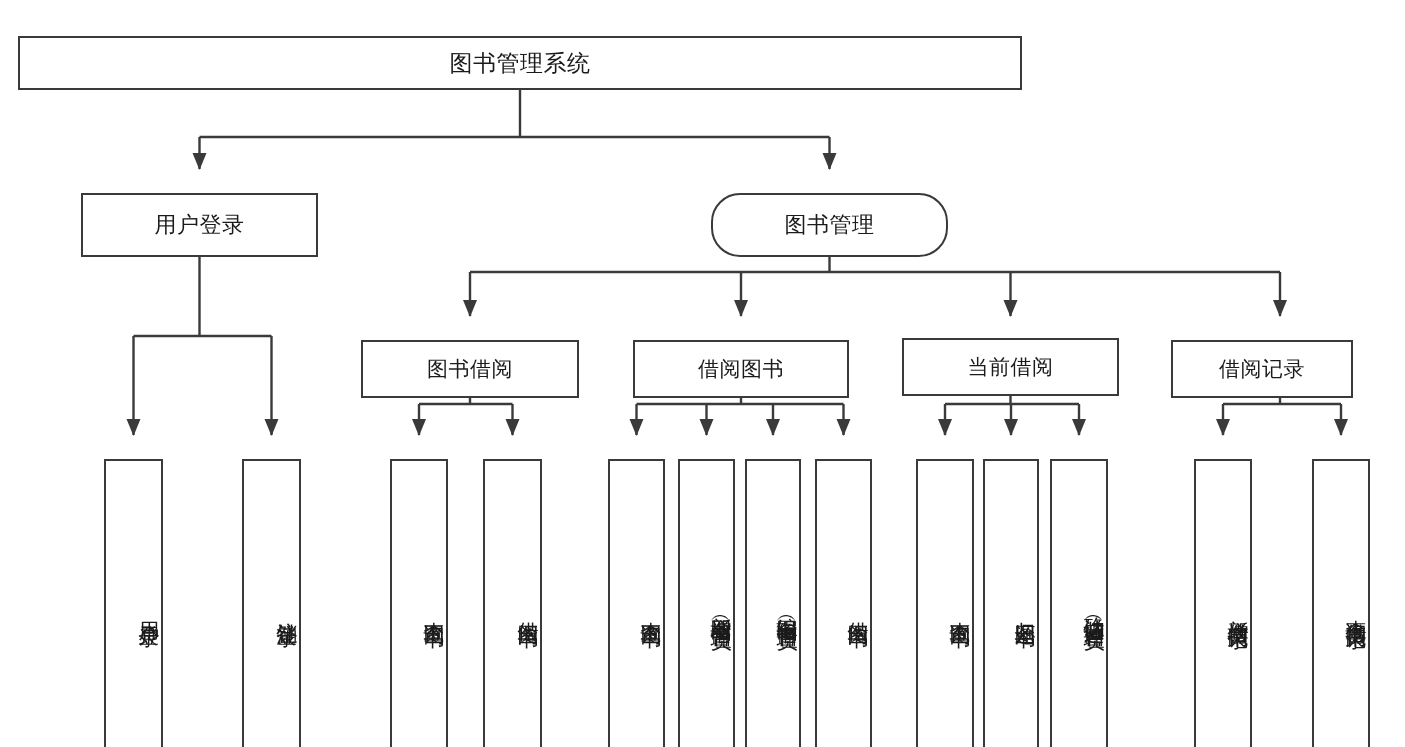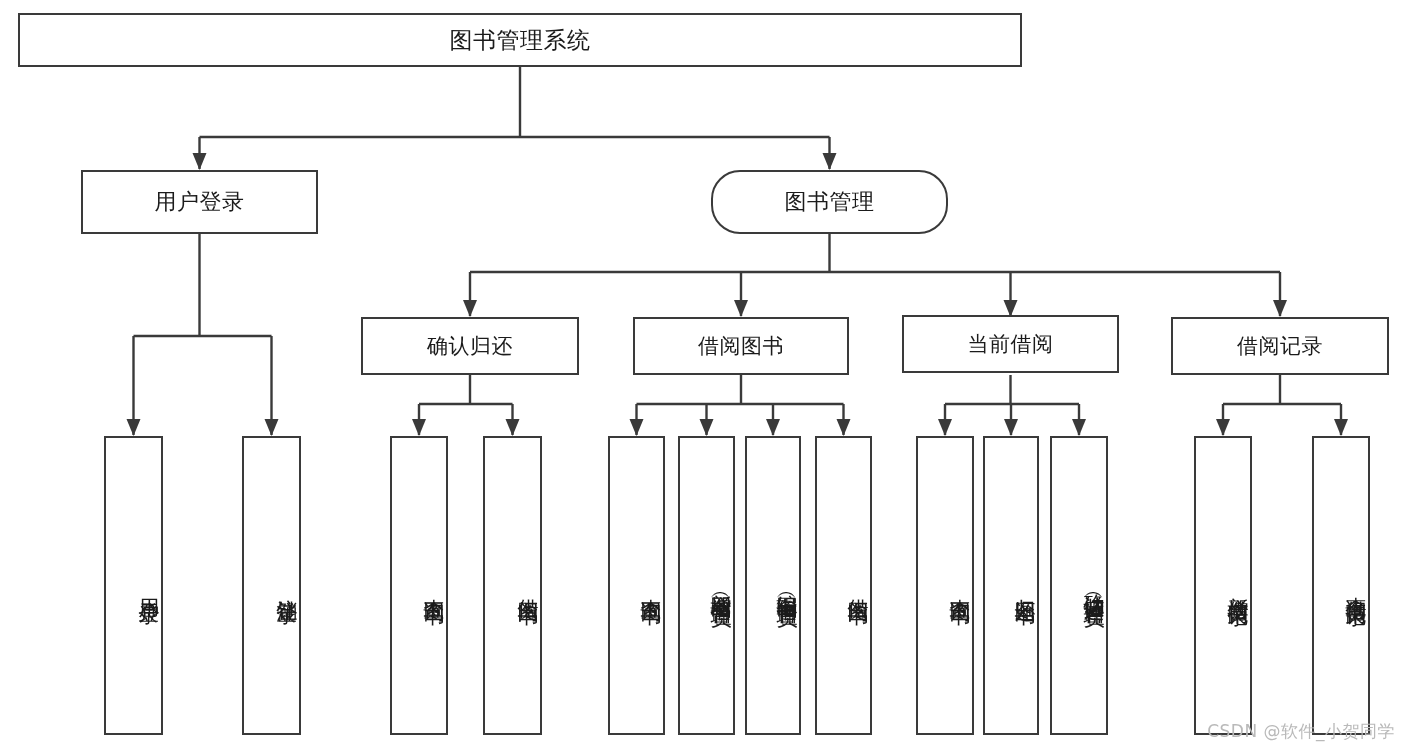--- a/index.html
+++ b/index.html
@@ -21,20 +21,21 @@
   .node {
     position: absolute;
     box-sizing: border-box;
     background: #ffffff;
     border: 2px solid #3a3a3a;
     display: flex;
     align-items: center;
     justify-content: center;
     color: #1b1b1b;
     letter-spacing: 0.5px;
+    margin-top: 23px;
   }
   .node.level-0 {
     font-size: 23px;
   }
   .node.level-1 {
     font-size: 22px;
   }
   .node.level-2 {
     font-size: 21px;
   }
@@ -146,29 +147,29 @@
       <div class="node level-0" style="left: 18px; top: 13px; width: 1004px; height: 54px;">
         <span class="node-label">图书管理系统</span>
       </div>
       <div class="node level-1" style="left: 81px; top: 170px; width: 237px; height: 64px;">
         <span class="node-label">用户登录</span>
       </div>
       <div class="node level-1" style="left: 711px; top: 170px; width: 237px; height: 64px; border-radius: 29px;">
         <span class="node-label">图书管理</span>
       </div>
       <div class="node level-2" style="left: 361px; top: 317px; width: 218px; height: 58px;">
-        <span class="node-label">确认归还</span>
+        <span class="node-label">图书借阅</span>
       </div>
       <div class="node level-2" style="left: 633px; top: 317px; width: 216px; height: 58px;">
         <span class="node-label">借阅图书</span>
       </div>
       <div class="node level-2" style="left: 902px; top: 315px; width: 217px; height: 58px;">
         <span class="node-label">当前借阅</span>
       </div>
-      <div class="node level-2" style="left: 1171px; top: 317px; width: 218px; height: 58px;">
+      <div class="node level-2" style="left: 1171px; top: 317px; width: 182px; height: 58px;">
         <span class="node-label">借阅记录</span>
       </div>
       <div class="node level-3 leaf" style="left: 104px; top: 436px; width: 59px; height: 299px;">
         <span class="node-label">用户登录</span>
       </div>
       <div class="node level-3 leaf" style="left: 242px; top: 436px; width: 59px; height: 299px;">
         <span class="node-label">注销登录</span>
       </div>
       <div class="node level-3 leaf" style="left: 390px; top: 436px; width: 58px; height: 299px;">
         <span class="node-label">查询图书</span>
@@ -197,14 +198,13 @@
       <div class="node level-3 leaf" style="left: 1050px; top: 436px; width: 58px; height: 299px;">
         <span class="node-label">确认归还（管理员）</span>
       </div>
       <div class="node level-3 leaf" style="left: 1194px; top: 436px; width: 58px; height: 299px;">
         <span class="node-label">新增借阅记录</span>
       </div>
       <div class="node level-3 leaf" style="left: 1312px; top: 436px; width: 58px; height: 299px;">
         <span class="node-label">查询借阅记录</span>
       </div>
     </div>
-  <div class="watermark">CSDN @软件_小贺同学</div>
 </div>
 
 </body></html>

